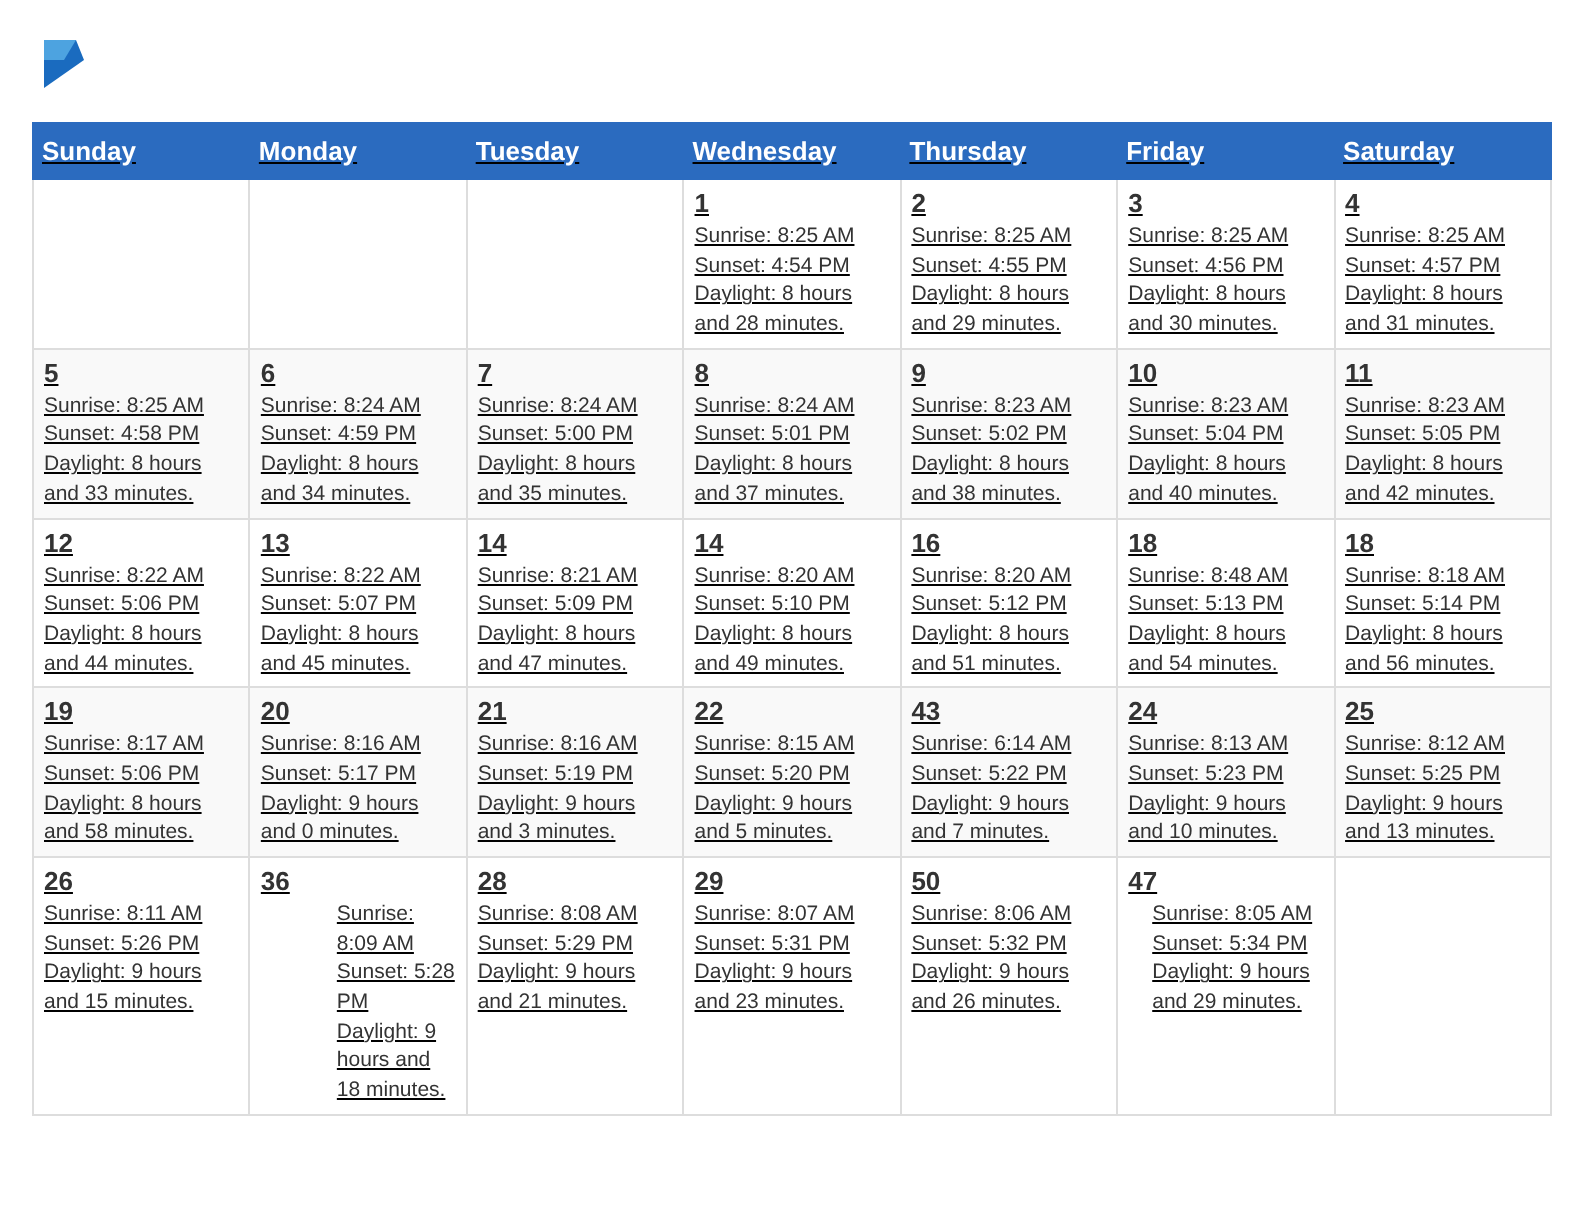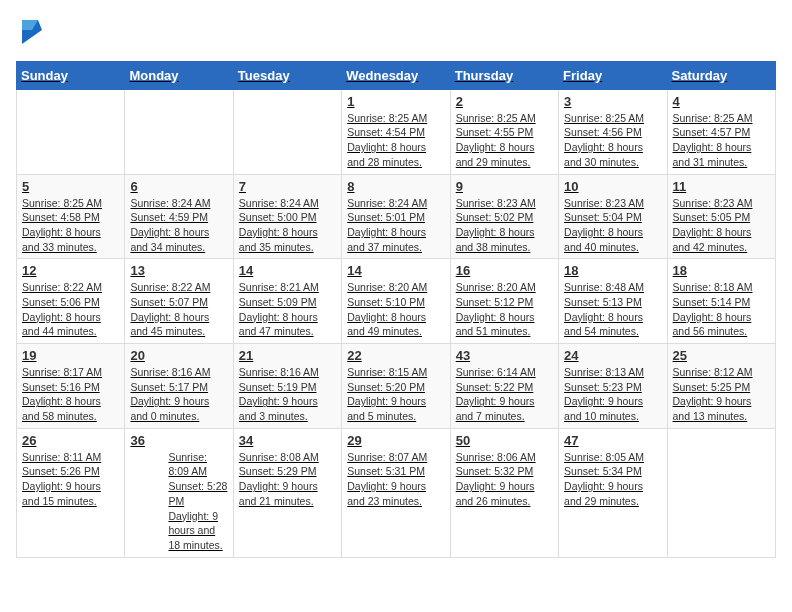--- a/index.html
+++ b/index.html
@@ -244,21 +244,21 @@
           <span class="day-num">18</span>
           <div class="day-info" style="white-space: pre-line;">Sunrise: 8:18 AM
 Sunset: 5:14 PM
 Daylight: 8 hours and 56 minutes.</div>
         </td>
       </tr>
       <tr>
         <td>
           <span class="day-num">19</span>
           <div class="day-info" style="white-space: pre-line;">Sunrise: 8:17 AM
-Sunset: 5:16 PM
+Sunset: 5:06 PM
 Daylight: 8 hours and 58 minutes.</div>
         </td>
         <td>
           <span class="day-num">20</span>
           <div class="day-info" style="white-space: pre-line;">Sunrise: 8:16 AM
 Sunset: 5:17 PM
 Daylight: 9 hours and 0 minutes.</div>
         </td>
         <td>
           <span class="day-num">21</span>
@@ -298,39 +298,39 @@
 Sunset: 5:26 PM
 Daylight: 9 hours and 15 minutes.</div>
         </td>
         <td>
           <span class="day-num">36</span>
           <div class="day-info" style="white-space: pre-line; margin-left: 38px;">Sunrise: 8:09 AM
 Sunset: 5:28 PM
 Daylight: 9 hours and 18 minutes.</div>
         </td>
         <td>
-          <span class="day-num">34</span>
+          <span class="day-num">28</span>
           <div class="day-info" style="white-space: pre-line;">Sunrise: 8:08 AM
 Sunset: 5:29 PM
 Daylight: 9 hours and 21 minutes.</div>
         </td>
         <td>
           <span class="day-num">29</span>
           <div class="day-info" style="white-space: pre-line;">Sunrise: 8:07 AM
 Sunset: 5:31 PM
 Daylight: 9 hours and 23 minutes.</div>
         </td>
         <td>
           <span class="day-num">50</span>
           <div class="day-info" style="white-space: pre-line;">Sunrise: 8:06 AM
 Sunset: 5:32 PM
 Daylight: 9 hours and 26 minutes.</div>
         </td>
         <td>
           <span class="day-num">47</span>
-          <div class="day-info" style="white-space: pre-line;">Sunrise: 8:05 AM
+          <div class="day-info" style="white-space: pre-line; margin-left: 12px;">Sunrise: 8:05 AM
 Sunset: 5:34 PM
 Daylight: 9 hours and 29 minutes.</div>
         </td>
         <td class="empty-cell"></td>
       </tr>
     </tbody>
 </table>
 
 </body></html>

